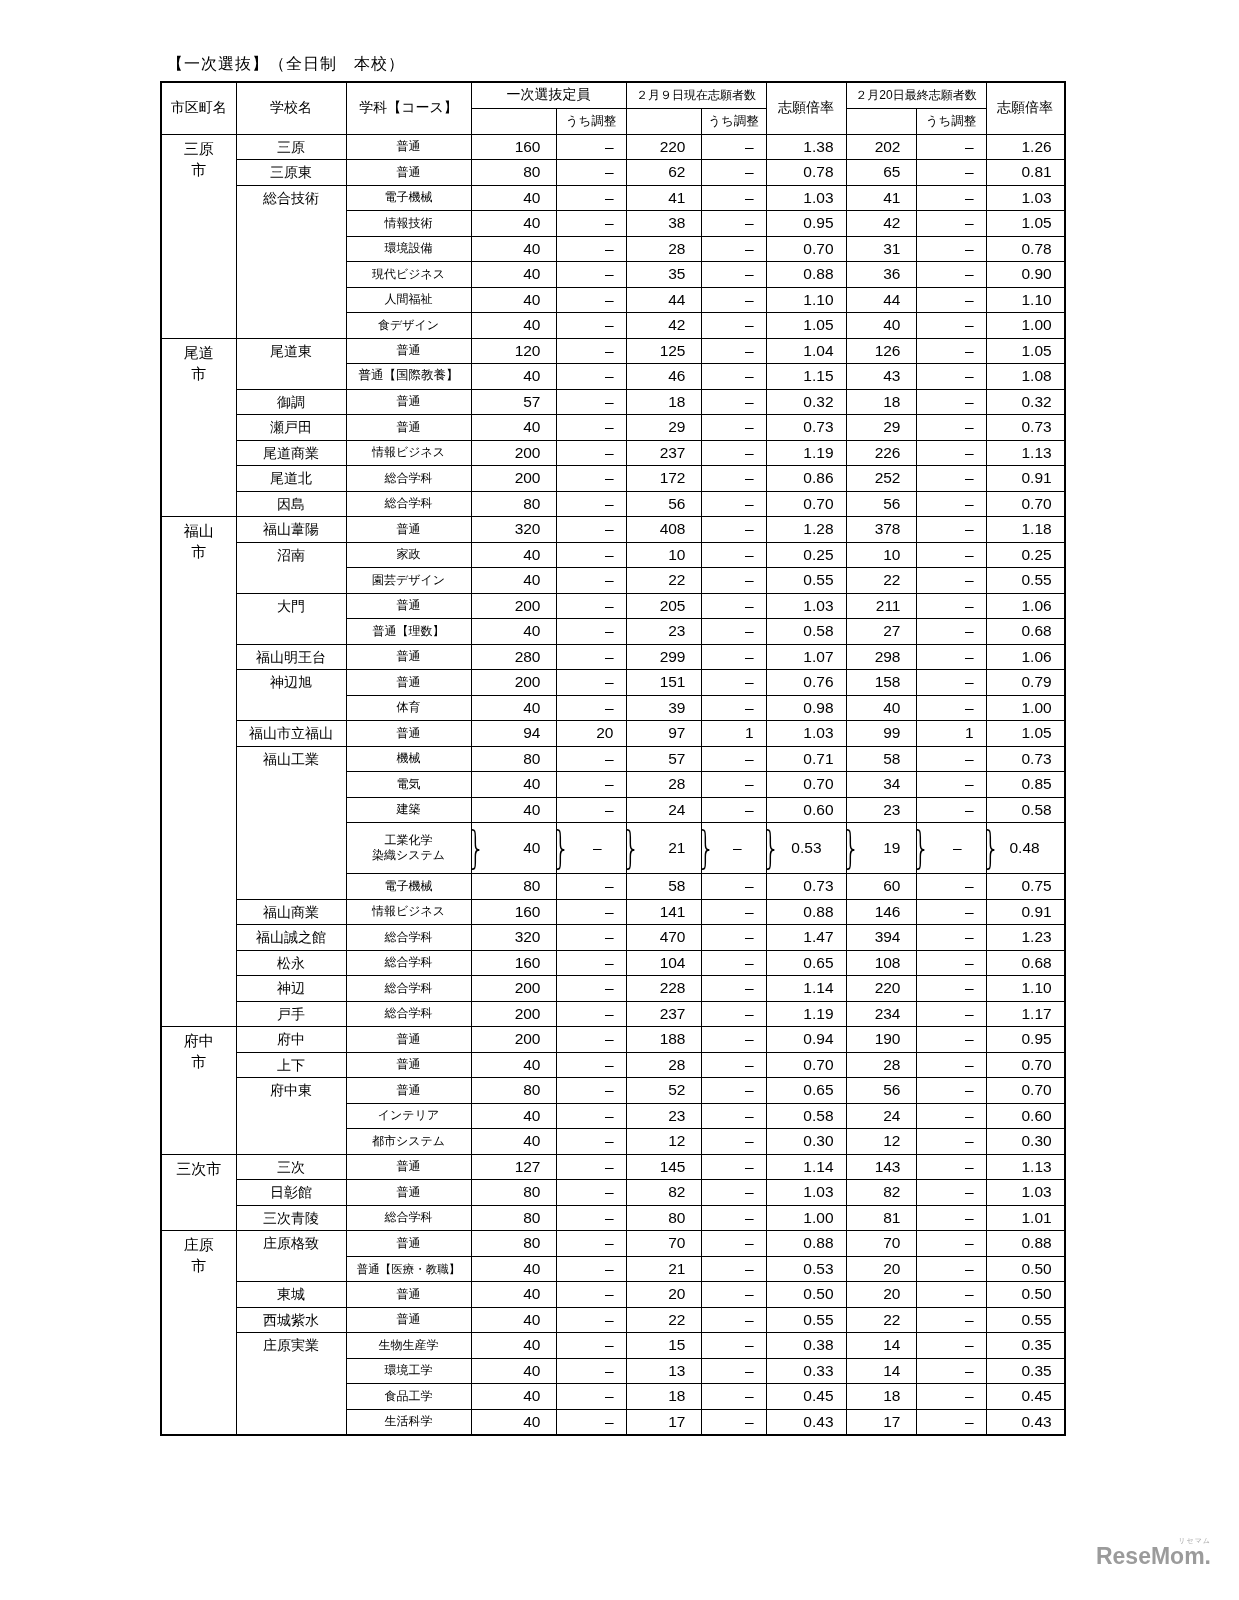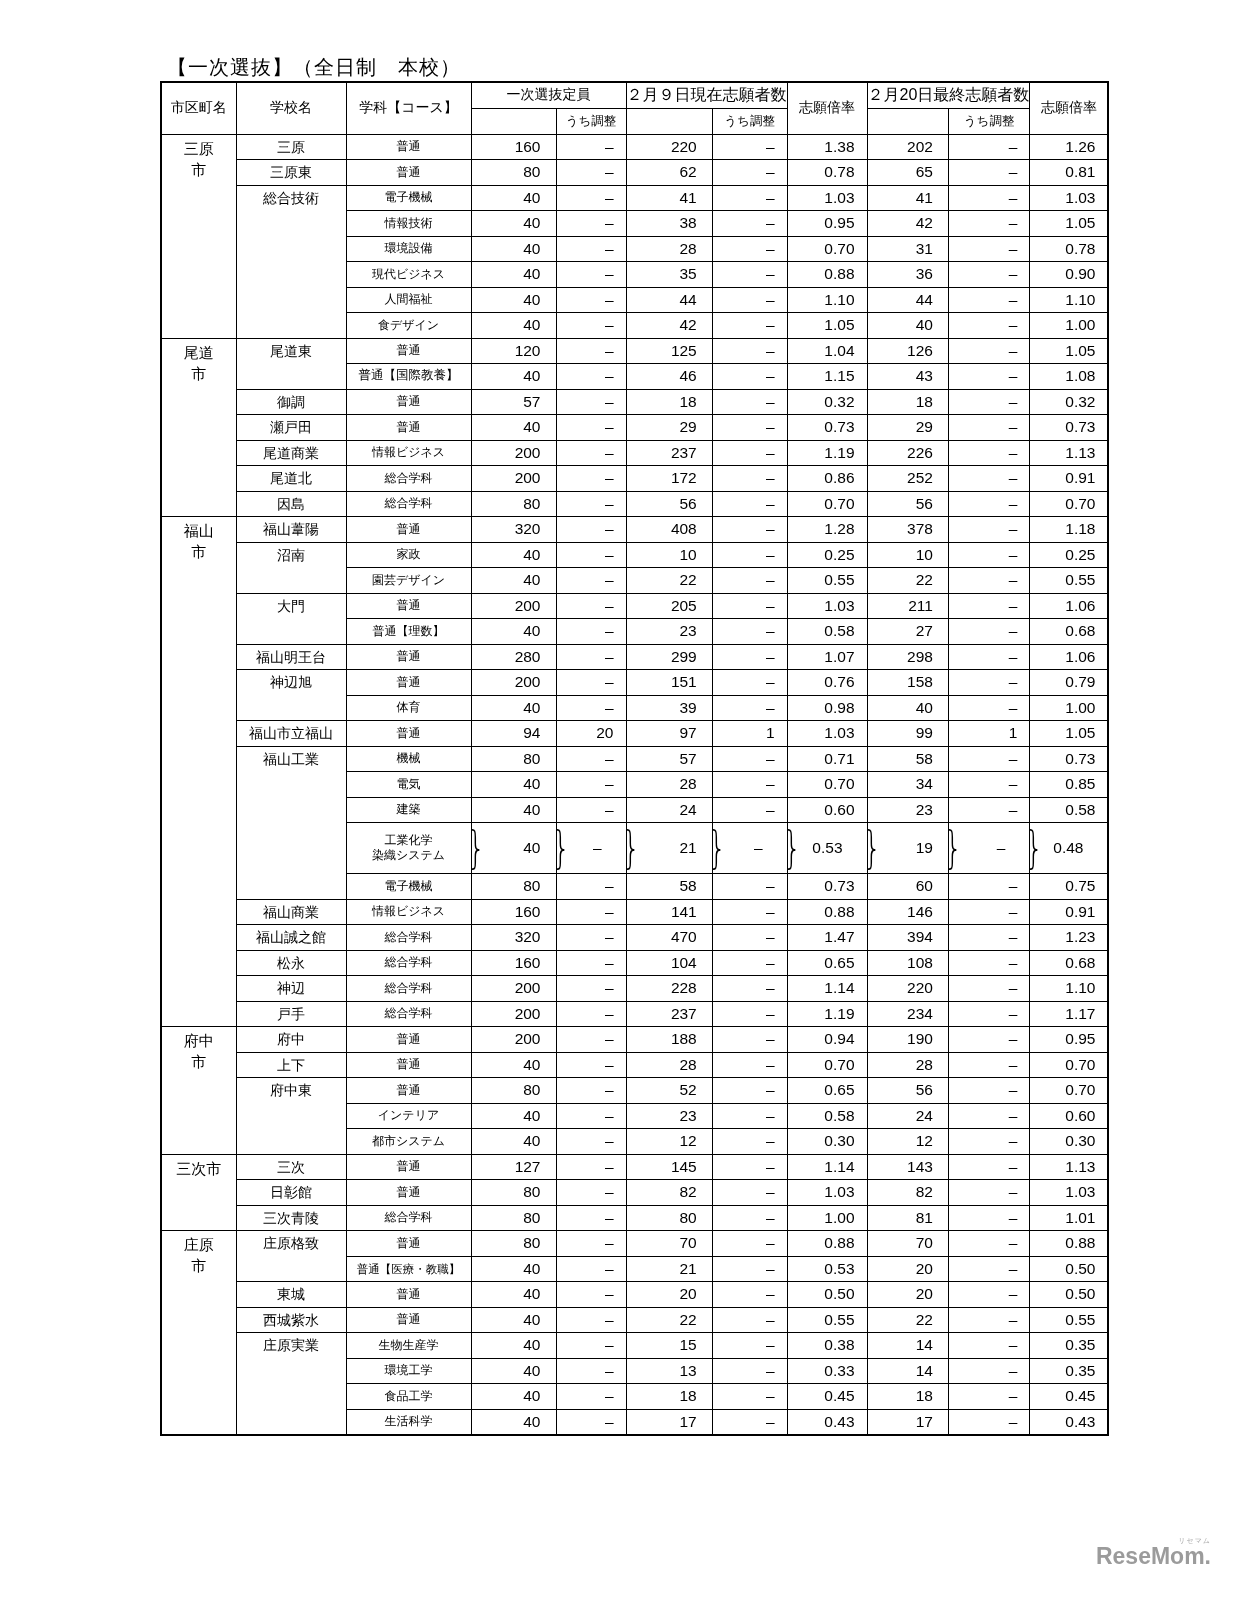--- a/index.html
+++ b/index.html
@@ -5,33 +5,33 @@
   * { margin:0; padding:0; box-sizing:border-box; }
   html,body { background:#fff; }
   body {
     width:1239px; height:1600px; position:relative;
     font-family:"Liberation Sans","DejaVu Sans",sans-serif;
     color:#000;
   }
   .page { position:absolute; inset:0; background:#fff; }
   .doc-title {
     position:absolute; left:167px; top:54px;
-    font-size:20px; letter-spacing:1px; white-space:pre;
+    font-size:16px; letter-spacing:1px; white-space:pre;
   }
   table.sel-table {
     position:absolute; left:160px; top:81px;
     border-collapse:collapse; table-layout:fixed;
     border:2px solid #000;
   }
   .sel-table th, .sel-table td { border:1px solid #000; overflow:visible; }
   thead th {
     font-weight:normal; font-size:14px; height:26px;
     text-align:center; vertical-align:middle; white-space:nowrap;
   }
-  th.hsm { font-size:16px; }
+  th.hsm { font-size:12px; }
   th.hadj { font-size:12.5px; }
   tbody tr { height:25.5px; }
   tbody tr.tall { height:51px;margin-left:48px; }
   td.city-cell {
     vertical-align:top; text-align:center; white-space:pre-line;
     font-size:15px; line-height:1.4; padding-top:3px;
   }
   td.school-cell {
     vertical-align:top; text-align:center; font-size:14px;
     padding-top:4px; white-space:nowrap;

